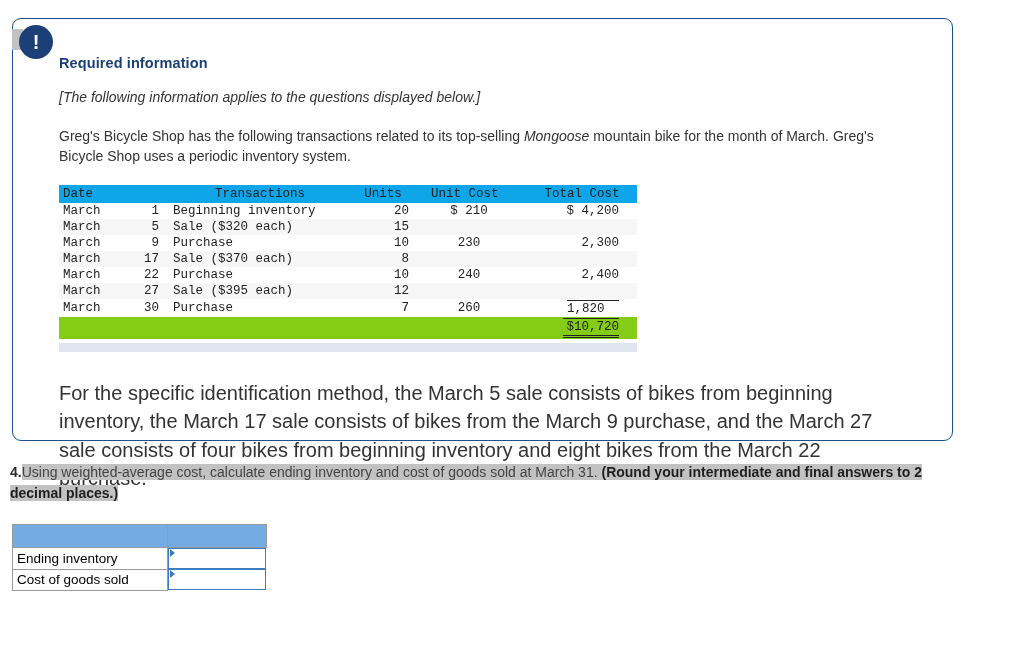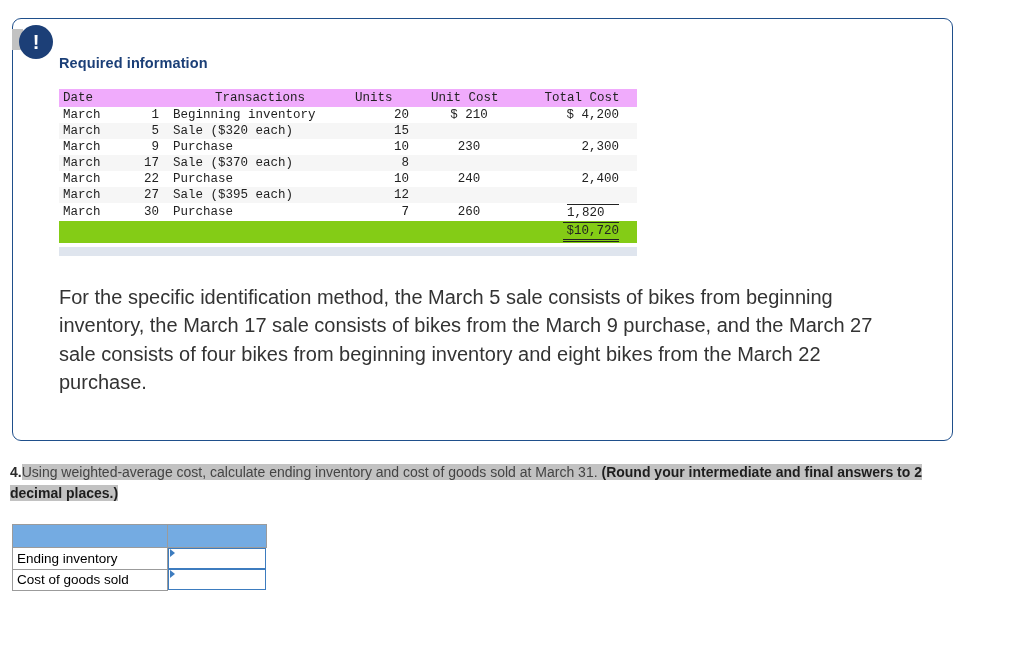--- a/index.html
+++ b/index.html
@@ -83,40 +83,40 @@
     width: 578px;
   }
   table.txn {
     border-collapse: collapse;
     width: 578px;
     font-family: "Liberation Mono", "DejaVu Sans Mono", monospace;
     font-size: 12.5px;
     color: #222222;
   }
   table.txn th {
-    background: #f0abfc;
+    background: #0ea5e9;
     font-weight: normal;
     padding: 2px 4px;
     white-space: pre;
   }
   table.txn td {
     padding: 1px 4px;
     white-space: pre;
   }
   table.txn tr.odd td { background: #ffffff; }
   table.txn tr.even td { background: #f6f6f6; }
   table.txn tr.totalrow td { background: #84cc16; }
   table.txn .c-date   { text-align: left;  width: 62px; }
   table.txn .c-day    { text-align: right; width: 26px; padding-right: 10px;}
   table.txn .c-tx     { text-align: left; }
   table.txn .c-units  { text-align: right; width: 54px; padding-right: 18px;}
   table.txn .c-unit   { text-align: center; width: 76px; padding-right: 24px;}
   table.txn .c-total  { text-align: right; width: 84px; padding-right: 18px;}
   table.txn th.c-tx   { text-align: center; }
-  table.txn th.c-units{ text-align: left; padding-right: 16px;}
+  table.txn th.c-units{ text-align: center; padding-right: 16px;}
   table.txn th.c-unit { text-align: left; padding-right: 10px;}
   table.txn th.c-total{ text-align: center; padding-right: 8px;}
 
   .single-ul {
     display: inline-block;
     border-top: 1px solid #222222;
     padding-top: 1px;
     min-width: 52px;
     text-align: left;
   }
@@ -219,21 +219,23 @@
 </style>
 </head>
 <body>
 
 <div id="req-panel">
 
   <div id="req-inner">
 
     <div id="req-heading">Required information</div>
 
-
+    <div id="req-italic">[The following information applies to the questions displayed below.]</div>
+
+    <div id="req-body"><span>Greg's Bicycle Shop has the following transactions related to its top-selling </span><span class="ital">Mongoose</span><span> mountain bike for the month of March. Greg's Bicycle Shop uses a periodic inventory system.</span></div>
 
     <div id="txn-table-wrap">
       <table class="txn">
         <thead>
           <tr>
             <th class="c-date">Date</th>
             <th class="c-day"></th>
             <th class="c-tx">Transactions</th>
             <th class="c-units">Units</th>
             <th class="c-unit">Unit Cost</th>

